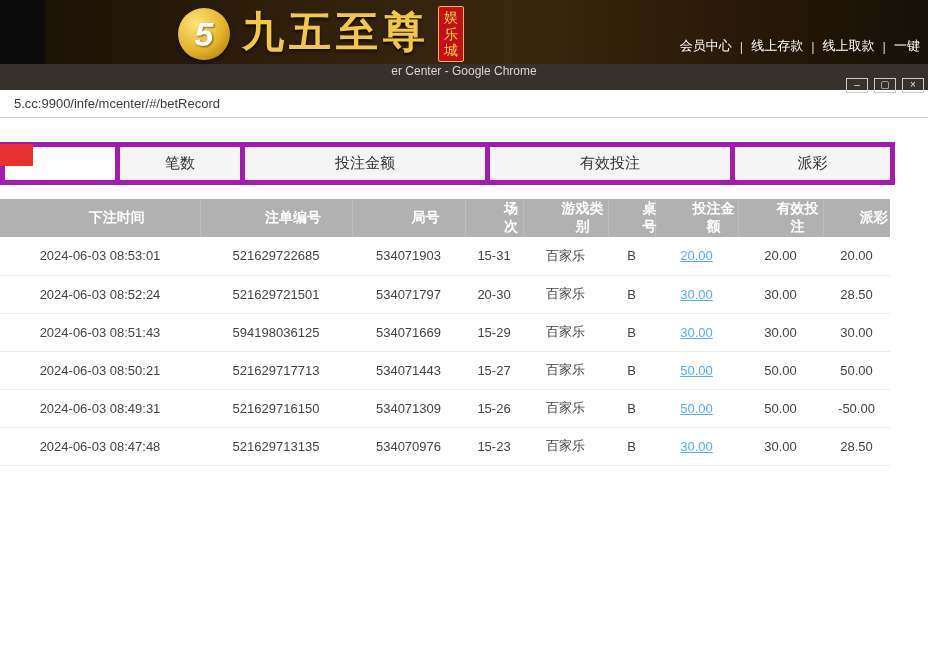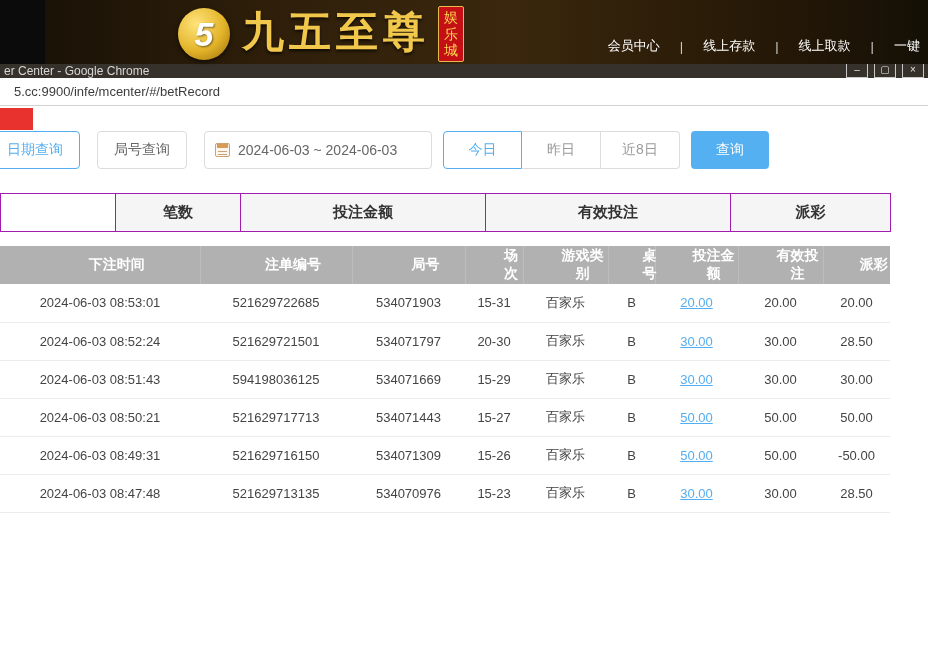--- a/index.html
+++ b/index.html
@@ -15,27 +15,27 @@
     background: radial-gradient(circle at 35% 30%, #ffe37a, #e3b42a 55%, #9a6d08);
     display: flex; align-items: center; justify-content: center;
     color: #fff; font-size: 34px; font-weight: bold; font-style: italic;
     text-shadow: 1px 1px 2px rgba(0,0,0,.5); box-shadow: 0 2px 4px rgba(0,0,0,.6); }
   .logo-text { margin-left: 12px; font-family: "Liberation Serif", "DejaVu Serif", serif;
     font-size: 42px; font-weight: bold; color: #f2c84c; letter-spacing: 5px;
     text-shadow: 0 2px 3px rgba(0,0,0,.7); white-space: nowrap; }
   .logo-badge { margin-left: 8px; margin-top: 4px; width: 26px; background: #c40f14;
     border: 1px solid #e5b94e; border-radius: 2px; color: #ffd94d; font-size: 14px;
     line-height: 1.18; text-align: center; padding: 2px 0; word-break: break-all; }
-  .banner-nav { position: absolute; right: 8px; top: 37px; display: flex; gap: 20px;
+  .banner-nav { position: absolute; right: 8px; top: 37px; display: flex; gap: 8px;
     align-items: center; font-size: 13px; color: #f0f0f0; white-space: nowrap; }
   .banner-nav a { color: #fff; text-decoration: none; cursor: pointer; }
   .nav-sep { color: #cfcfcf; }
 
   
-  .titlebar { height: 14px; background: #37312b; display: flex; align-items: flex-end; padding: 0 4px; }
+  .titlebar { height: 26px; background: #37312b; display: flex; align-items: center; padding: 0 4px; flex-direction: column; }
   .window-title { color: #d6d6d6; font-size: 12px; }
   .win-controls { margin-left: auto; display: flex; gap: 6px; }
   .win-btn { width: 22px; height: 15px; border: 1px solid #c9c9c9; color: #e2e2e2;
     font-size: 10px; line-height: 12px; text-align: center; cursor: pointer; }
 
   
   .urlbar { height: 28px; background: #ffffff; border-bottom: 1px solid #d2d2d2;
     display: flex; align-items: center; padding-left: 14px; }
   .url-text { font-size: 13px; color: #3c3c3c; }
 
@@ -60,21 +60,21 @@
   .btn-group { margin-left: 11px; display: flex; }
   .grp { width: 79px; border: 1px solid #dcdcdc; border-left: none; color: #9b9b9b; border-radius: 0; }
   .grp.first { border-left: 1px solid #dcdcdc; border-radius: 4px 0 0 4px; }
   .grp.last { border-radius: 0 4px 4px 0; }
   .grp.active { border: 1px solid #54aef0; color: #54aef0; }
   .solid-blue { margin-left: 11px; width: 78px; border: none; background: #54b0f0; color: #fff; }
 
   
   table { border-collapse: collapse; table-layout: fixed; }
   .summary { width: 890px; margin-top: 24px; text-align: center; font-size: 15px; color: #333; }
-  .summary th, .summary td { border: 1px solid #a21caf; height: 38px; font-weight: bold; }
+  .summary th, .summary td { border: 5px solid #a21caf; height: 38px; font-weight: normal; }
   .summary th { background: #f5f5f5; }
   .summary th.corner { background: #fff; }
 
   
   .bet-table { width: 890px; margin-top: 14px; text-align: center; }
   .bet-table thead th { background: #b1b1b1; color: #fff; font-weight: bold; font-size: 14px;
     height: 38px; border-right: 1px solid #bdbdbd; padding-left: 34px; }
   .bet-table thead th:last-child { border-right: none; }
   .bet-table tbody td { height: 38px; font-size: 13px; color: #444; border-bottom: 1px solid #ececec; }
   .bet-link { color: #54aef0; text-decoration: underline; cursor: pointer; }
@@ -112,34 +112,20 @@
   </div>
 </div>
 
 <div class="urlbar">
   <span class="url-text">5.cc:9900/infe/mcenter/#/betRecord</span>
 </div>
 
 <div class="content">
   <div class="logo-fragment"></div>
 
-  <div class="filter-row">
-    <button class="btn outline-blue">日期查询</button>
-    <button class="btn outline-gray">局号查询</button>
-    <div class="date-input">
-      <span class="cal-icon"></span>
-      <span class="date-text">2024-06-03 ~ 2024-06-03</span>
-    </div>
-    <div class="btn-group">
-      <button class="btn grp first active">今日</button>
-      <button class="btn grp">昨日</button>
-      <button class="btn grp last">近8日</button>
-    </div>
-    <button class="btn solid-blue">查询</button>
-  </div>
 
   <table class="summary">
     <colgroup>
       <col style="width:115px">
         <col style="width:125px">
         <col style="width:245px">
         <col style="width:245px">
         <col style="width:160px">
     </colgroup>
     <tbody>

